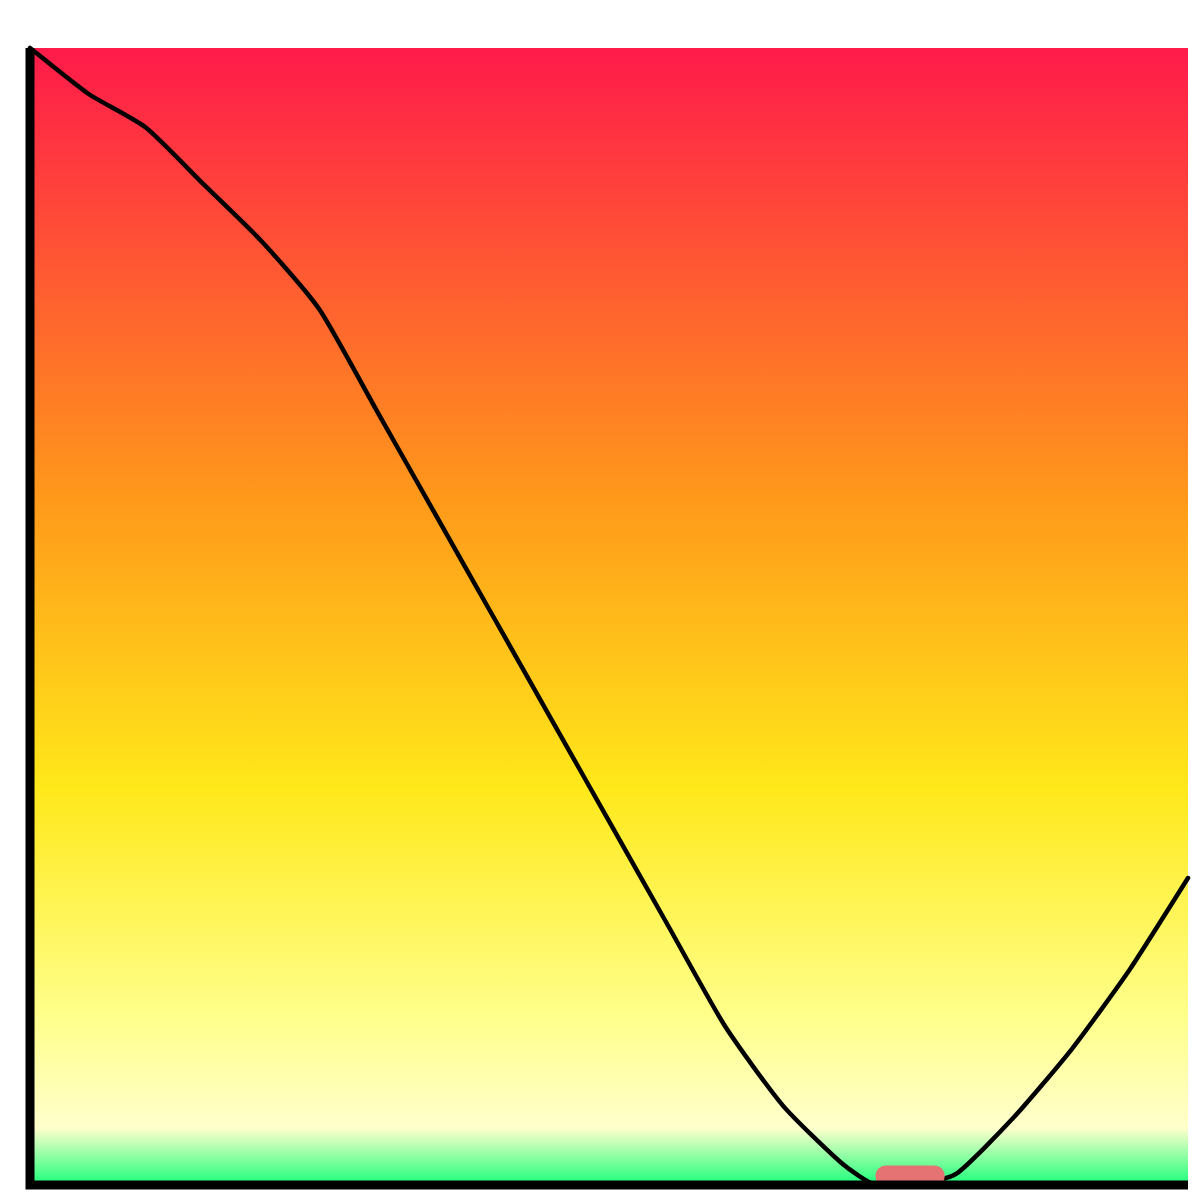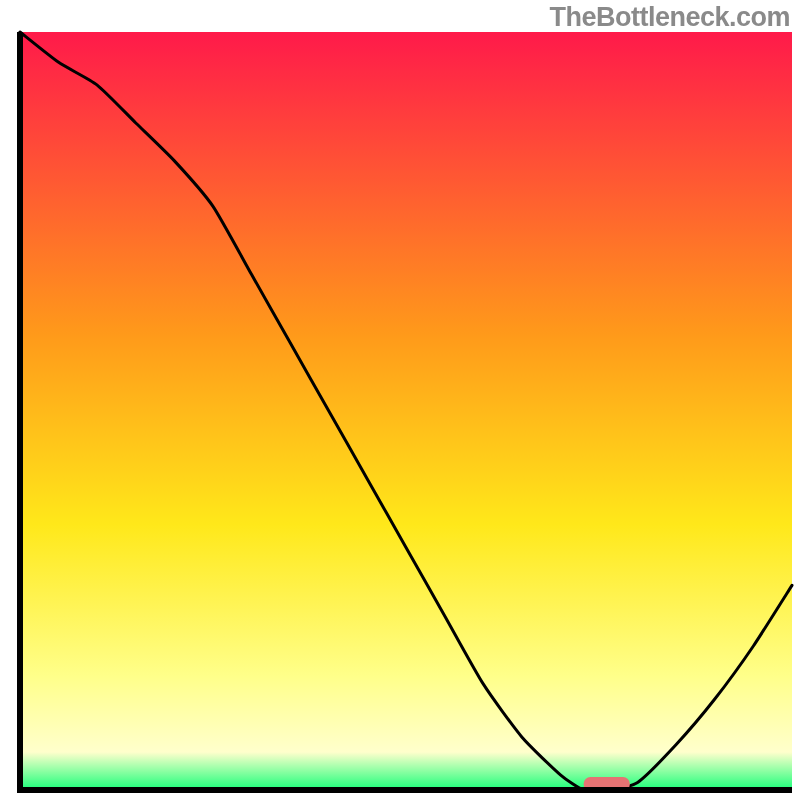--- a/index.html
+++ b/index.html
@@ -29,21 +29,20 @@
   svg {
     position: absolute;
     top: 0;
     left: 0;
   }
 </style>
 </head>
 <body>
 
 <div class="chart-wrapper">
-  <div class="watermark">TheBottleneck.com</div>
   <svg id="chart-svg" width="800" height="800">
       <defs>
         <linearGradient id="bg-grad" x1="0" y1="0" x2="0" y2="1">
           <stop offset="0%" stop-color="#ff1a4a"></stop>
           <stop offset="40%" stop-color="#ff9a1a"></stop>
           <stop offset="65%" stop-color="#ffe81a"></stop>
           <stop offset="85%" stop-color="#ffff8a"></stop>
           <stop offset="95%" stop-color="#ffffcc"></stop>
           <stop offset="100%" stop-color="#1aff7a"></stop>
         </linearGradient>

